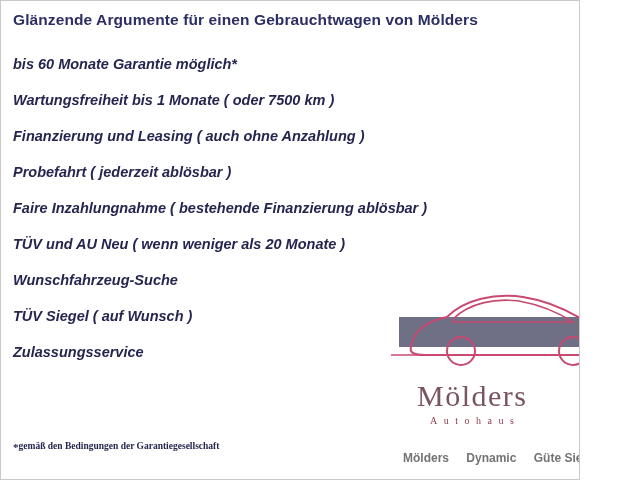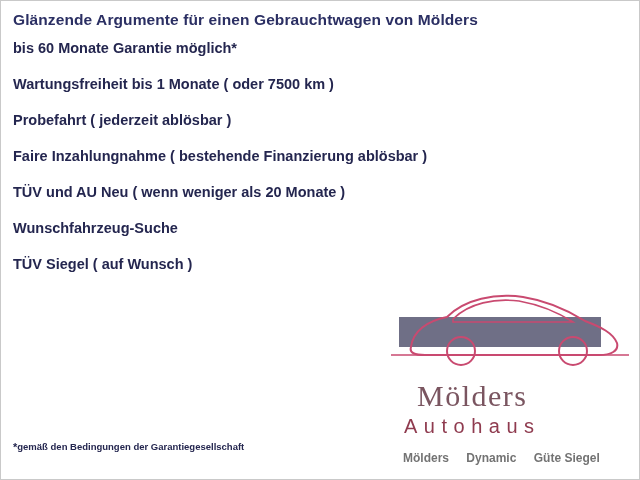--- a/index.html
+++ b/index.html
@@ -8,59 +8,61 @@
   }
   body {
     width: 640px;
     height: 480px;
     background: #ffffff;
     font-family: "Liberation Sans", sans-serif;
     overflow: hidden;
   }
   .page {
     position: relative;
-    width: 640px;
+    width: 580px;
     height: 480px;
     background: #ffffff;
     box-sizing: border-box;
     border: 1px solid #c9c9c9;
     overflow: hidden;
   }
   .headline {
     position: absolute;
     left: 12px;
     top: 10px;
     font-size: 15.5px;
     font-weight: bold;
     color: #2b2f63;
     letter-spacing: 0.1px;
     white-space: nowrap;
   }
   .bullets {
     position: absolute;
     left: 12px;
-    top: 40px;
+    top: 56px;
     width: 520px;
+    font-style: italic;
   }
   .bullet {
     font-size: 14.5px;
     font-weight: bold;
     color: #24264f;
     line-height: 1.0;
     margin: 0 0 21.5px 0;
     white-space: nowrap;
   }
   .footnote {
     position: absolute;
     left: 12px;
     top: 440px;
     font-size: 9.5px;
     font-weight: bold;
     color: #24264f;
     white-space: nowrap;
+    font-family: Liberation Serif, serif;
   }
   .footnote .star {
     font-size: 11px;
     vertical-align: top;
   }
 
   
   .logo-block {
     position: absolute;
     left: 390px;
@@ -78,24 +80,24 @@
     left: 26px;
     top: 88px;
     font-family: "Liberation Serif", serif;
     font-size: 30px;
     color: #7a5560;
     letter-spacing: 1.5px;
     white-space: nowrap;
   }
   .brand-sub {
     position: absolute;
-    left: 13px;
+    left: 39px;
     top: 124px;
-    font-family: Liberation Sans, sans-serif;
-    font-size: 20px;
+    font-family: Liberation Serif, serif;
+    font-size: 10px;
     color: #8f3b4f;
     letter-spacing: 6.5px;
     white-space: nowrap;
   }
   .brand-tags {
     position: absolute;
     left: 12px;
     top: 160px;
     font-size: 12px;
     font-weight: bold;
@@ -112,25 +114,27 @@
 </head>
 <body>
 
 <div class="page">
 
   <div class="headline">Glänzende Argumente für einen Gebrauchtwagen von Mölders</div>
 
   <div class="bullets">
     <div class="bullet">bis 60 Monate Garantie möglich*</div>
     <div class="bullet">Wartungsfreiheit bis 1 Monate ( oder 7500 km )</div>
+    <div class="bullet">Finanzierung und Leasing ( auch ohne Anzahlung )</div>
     <div class="bullet">Probefahrt ( jederzeit ablösbar )</div>
     <div class="bullet">Faire Inzahlungnahme ( bestehende Finanzierung ablösbar )</div>
     <div class="bullet">TÜV und AU Neu ( wenn weniger als 20 Monate )</div>
     <div class="bullet">Wunschfahrzeug-Suche</div>
     <div class="bullet">TÜV Siegel ( auf Wunsch )</div>
+    <div class="bullet">Zulassungsservice</div>
   </div>
 
   <div class="footnote">
     <span class="star">*</span><span>gemäß den Bedingungen der Garantiegesellschaft</span>
   </div>
 
   <div class="logo-block">
 
     <svg class="car-svg" width="240" height="100" viewBox="0 0 240 100">
       <rect x="8" y="26" width="202" height="30" fill="#6f6f86"></rect>

